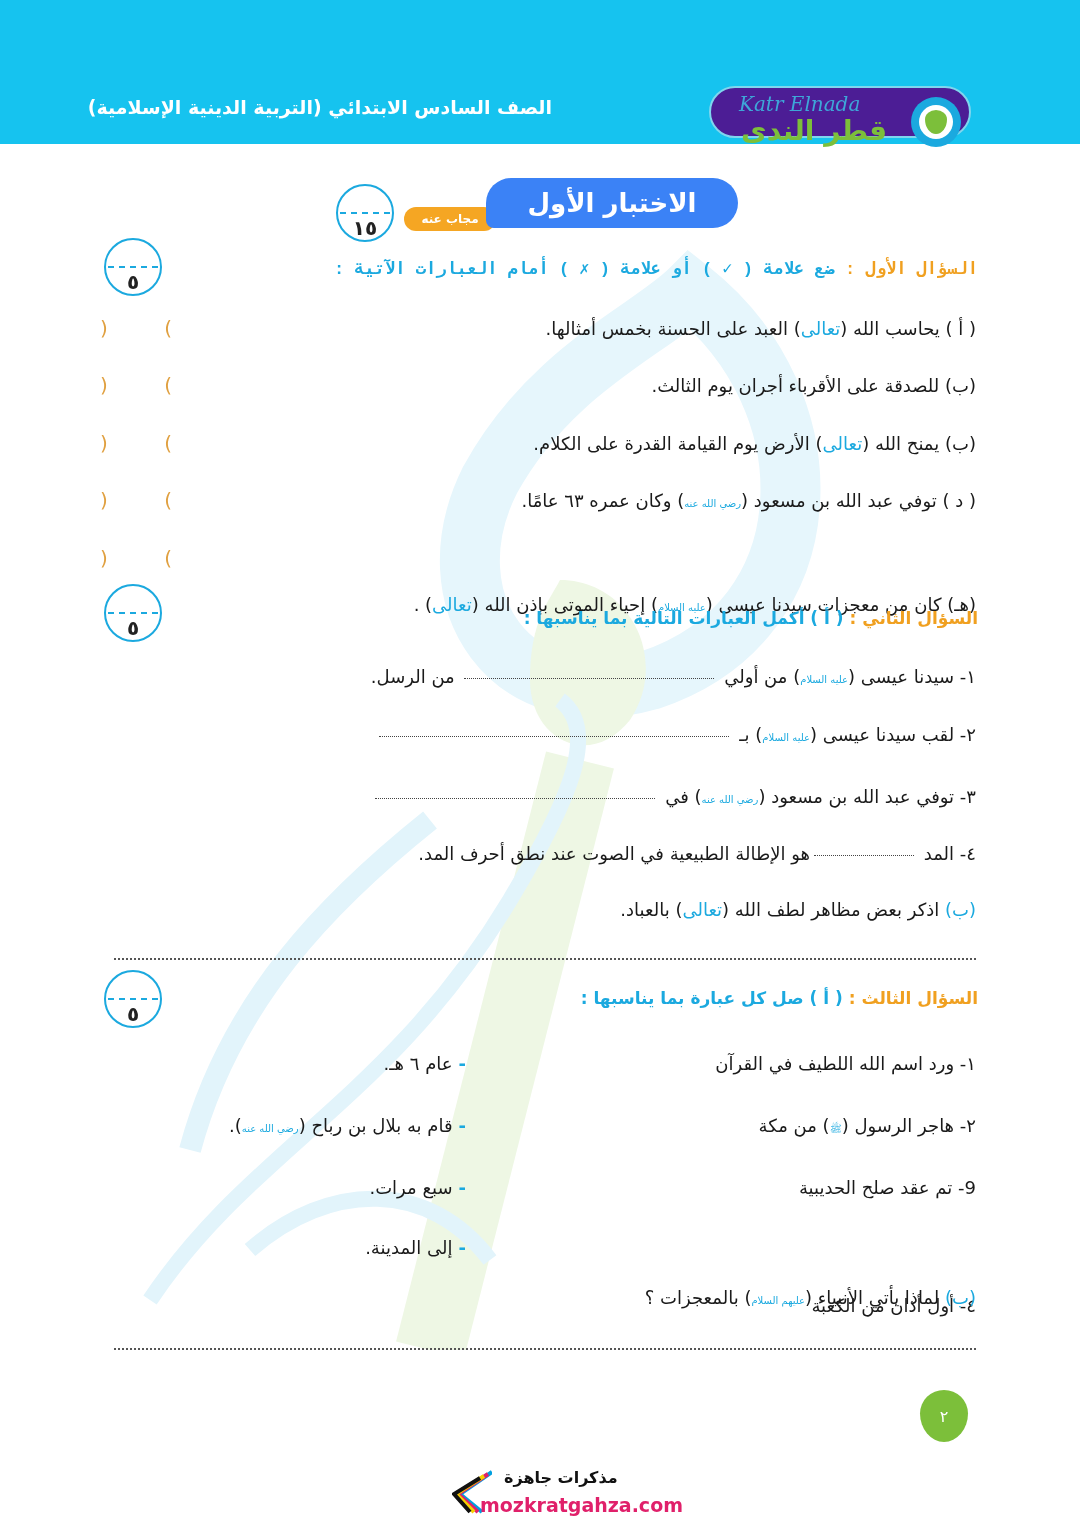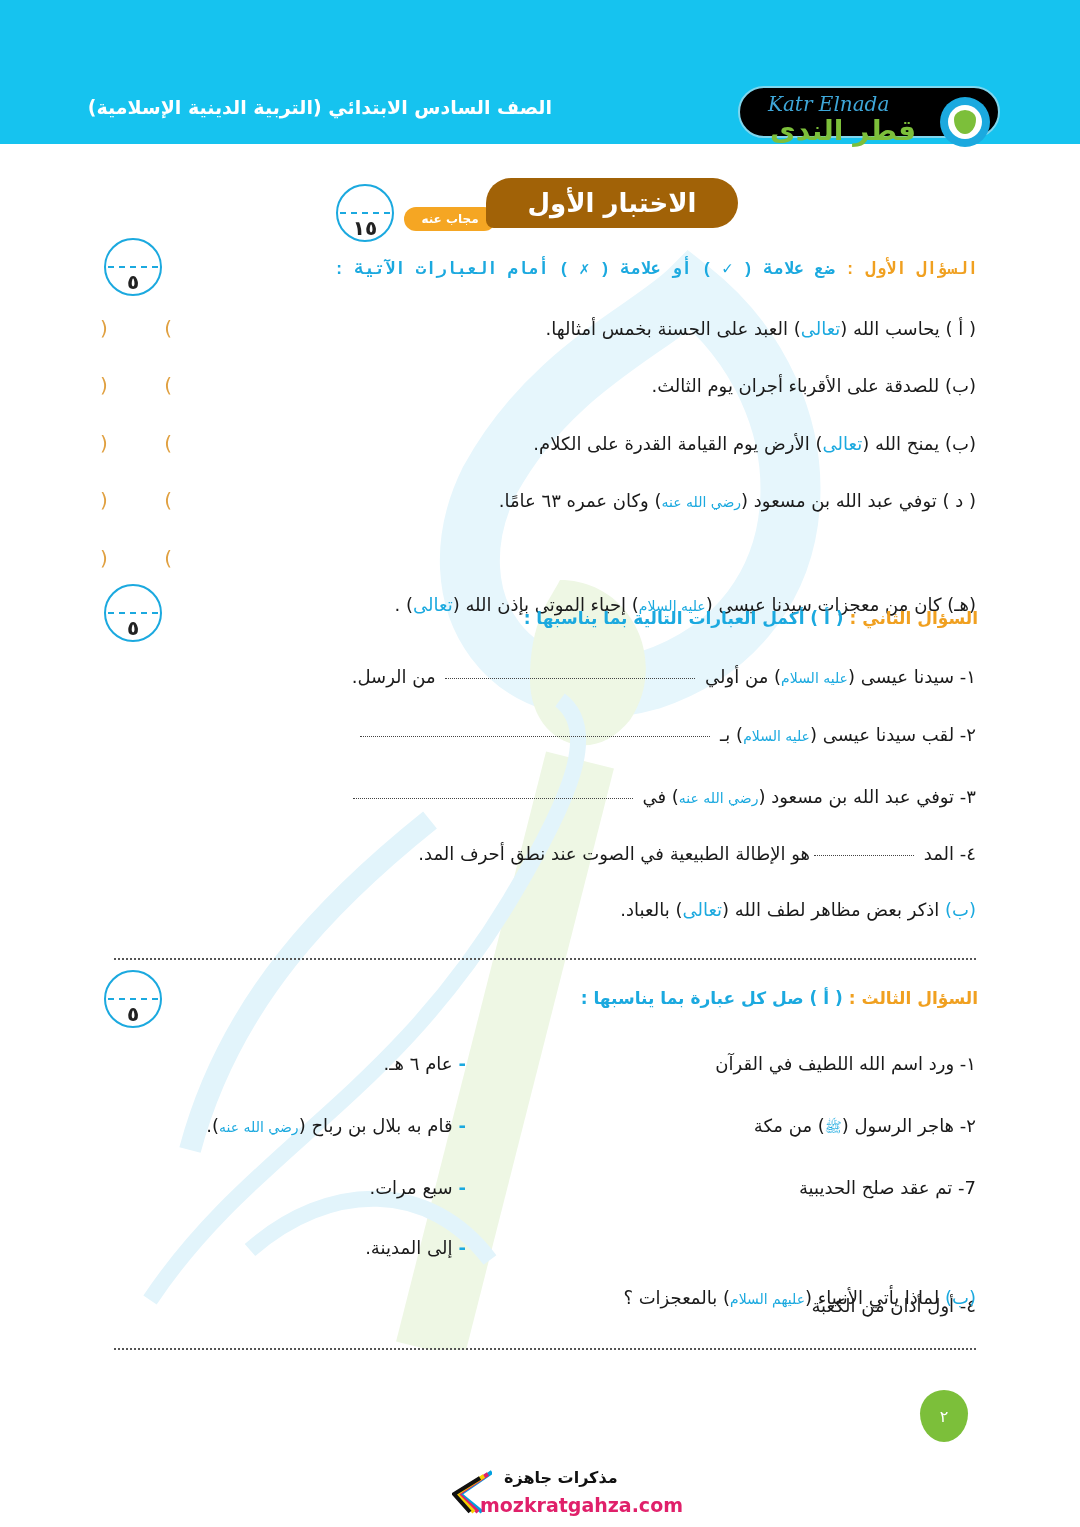--- a/index.html
+++ b/index.html
@@ -2,48 +2,48 @@
 <html><head>
   <meta charset="utf-8">
   <style>
     * { box-sizing: border-box; margin: 0; padding: 0; }
     html, body { width: 1080px; height: 1527px; background: #ffffff; overflow: hidden; }
     body { position: relative; font-family: "DejaVu Sans", sans-serif; color: #1a1a1a; }
 
     
     .header-bar { position: absolute; left: 0; top: 0; width: 1080px; height: 144px; background: #16c3ef; }
     .header-title { position: absolute; right: 528px; top: 96px; color: #ffffff; font-weight: bold; font-size: 19px; direction: rtl; white-space: nowrap; }
-    .logo-pill { position: absolute; left: 738px; top: 86px; width: 262px; height: 52px; background: #000000; border-radius: 36px; border: 2px solid #7fd6ee; }
+    .logo-pill { position: absolute; left: 709px; top: 86px; width: 262px; height: 52px; background: #4c1d95; border-radius: 36px; border: 2px solid #7fd6ee; }
     .logo-drop { position: absolute; right: 8px; top: 9px; width: 50px; height: 50px; border-radius: 50% 50% 50% 50%; background: #1ba9df; display: flex; align-items: center; justify-content: center; }
     .logo-drop-inner { width: 34px; height: 34px; border-radius: 50%; background: #fff; display: flex; align-items: center; justify-content: center; }
     .logo-drop-core { width: 22px; height: 24px; border-radius: 50% 50% 50% 50% / 40% 40% 60% 60%; background: #7cbf3a; }
     .logo-latin { position: absolute; left: 28px; top: 4px; font-family: "DejaVu Serif", serif; font-style: italic; color: #3ea6d8; font-size: 20px; }
     .logo-arabic { position: absolute; left: 30px; top: 26px; color: #7cbf3a; font-weight: bold; font-size: 28px; direction: rtl; }
 
     
-    .exam-title-pill { position: absolute; left: 486px; top: 178px; width: 252px; height: 50px; background: #a16207; border-radius: 26px 26px 26px 8px; display: flex; align-items: center; justify-content: center; }
+    .exam-title-pill { position: absolute; left: 486px; top: 178px; width: 252px; height: 50px; background: #3b82f6; border-radius: 26px 26px 26px 8px; display: flex; align-items: center; justify-content: center; }
     .exam-title { color: #fff; font-weight: bold; font-size: 26px; direction: rtl; }
     .badge-answered { position: absolute; left: 404px; top: 207px; width: 92px; height: 24px; background: #f5a623; border-radius: 12px; color: #fff; font-size: 12px; font-weight: bold; display: flex; align-items: center; justify-content: center; direction: rtl; }
 
     
     .score-circle { position: absolute; width: 58px; height: 58px; border-radius: 50%; border: 2px solid #1ba9df; background: #fff; }
     .score-circle .dash { position: absolute; left: 2px; right: 2px; top: 26px; border-top: 2px dashed #1ba9df; }
     .score-circle .val { position: absolute; left: 0; right: 0; top: 30px; text-align: center; font-size: 20px; font-weight: bold; color: #222; }
 
     
     .watermark { position: absolute; left: 130px; top: 200px; width: 700px; height: 1150px; pointer-events: none; }
 
     
     .q-heading { position: absolute; right: 102px; font-size: 17px; font-weight: bold; direction: rtl; white-space: nowrap; }
     .q-heading .lbl { color: #f0a020; }
     .q-heading .txt { color: #1ba9df; }
 
     .line { position: absolute; right: 104px; font-size: 18px; direction: rtl; white-space: nowrap; color: #1a1a1a; }
     .blue { color: #1ba9df; }
-    .honor { color: #1ba9df; font-size: 14px; }
+    .honor { color: #1ba9df; font-size: 10px; }
     .dots { display: inline-block; border-bottom: 1.5px dotted #444; height: 1px; vertical-align: middle; margin: 0 4px; }
 
     .paren-box { position: absolute; left: 100px; width: 72px; font-size: 20px; color: #e0a040; display: flex; justify-content: space-between; }
 
     .sep { position: absolute; left: 114px; width: 862px; border-top: 2px dotted #555; }
 
     .match-right { position: absolute; right: 104px; font-size: 18px; direction: rtl; white-space: nowrap; }
     .match-left { position: absolute; right: 614px; font-size: 18px; direction: rtl; white-space: nowrap; }
     .match-left .dash-mark { color: #1ba9df; font-weight: bold; margin-left: 6px; }
 
@@ -175,21 +175,21 @@
 </div>
 <div class="q-heading" style="top:988px;">
   <span class="lbl">السؤال الثالث :</span>
   <span class="txt">( أ ) صل كل عبارة بما يناسبها :</span>
 </div>
 
 <div class="match-right" style="top:1053px;"><span>١- ورد اسم الله اللطيف في القرآن</span></div>
 <div class="match-right" style="top:1115px;">
   <span>٢- هاجر الرسول (</span><span class="honor">ﷺ</span><span>) من مكة</span>
 </div>
-<div class="match-right" style="top:1177px;"><span>7- تم عقد صلح الحديبية</span></div>
+<div class="match-right" style="top:1177px;"><span>9- تم عقد صلح الحديبية</span></div>
 <div class="match-right" style="top:1295px;"><span>٤- أول أذان من الكعبة</span></div>
 
 <div class="match-left" style="top:1053px;"><span class="dash-mark">-</span><span>عام ٦ هـ.</span></div>
 <div class="match-left" style="top:1115px;">
   <span class="dash-mark">-</span><span>قام به بلال بن رباح (</span><span class="honor">رضي الله عنه</span><span>).</span>
 </div>
 <div class="match-left" style="top:1177px;"><span class="dash-mark">-</span><span>سبع مرات.</span></div>
 <div class="match-left" style="top:1237px;"><span class="dash-mark">-</span><span>إلى المدينة.</span></div>
 
 <div class="line" style="top:1287px;">

